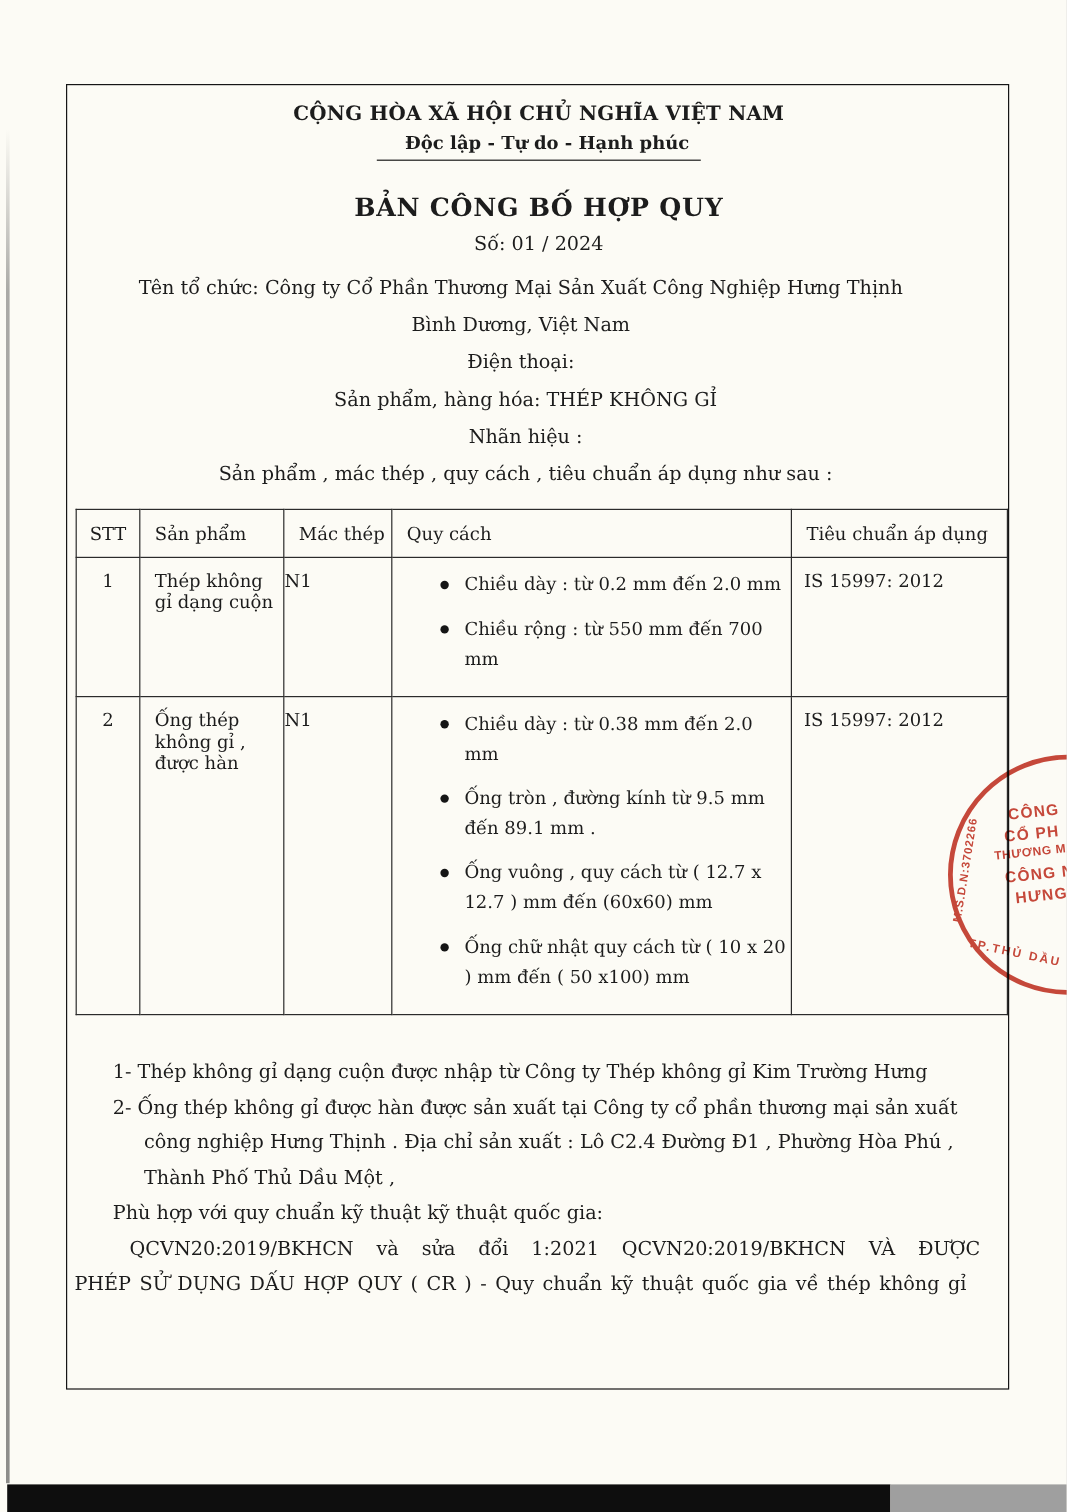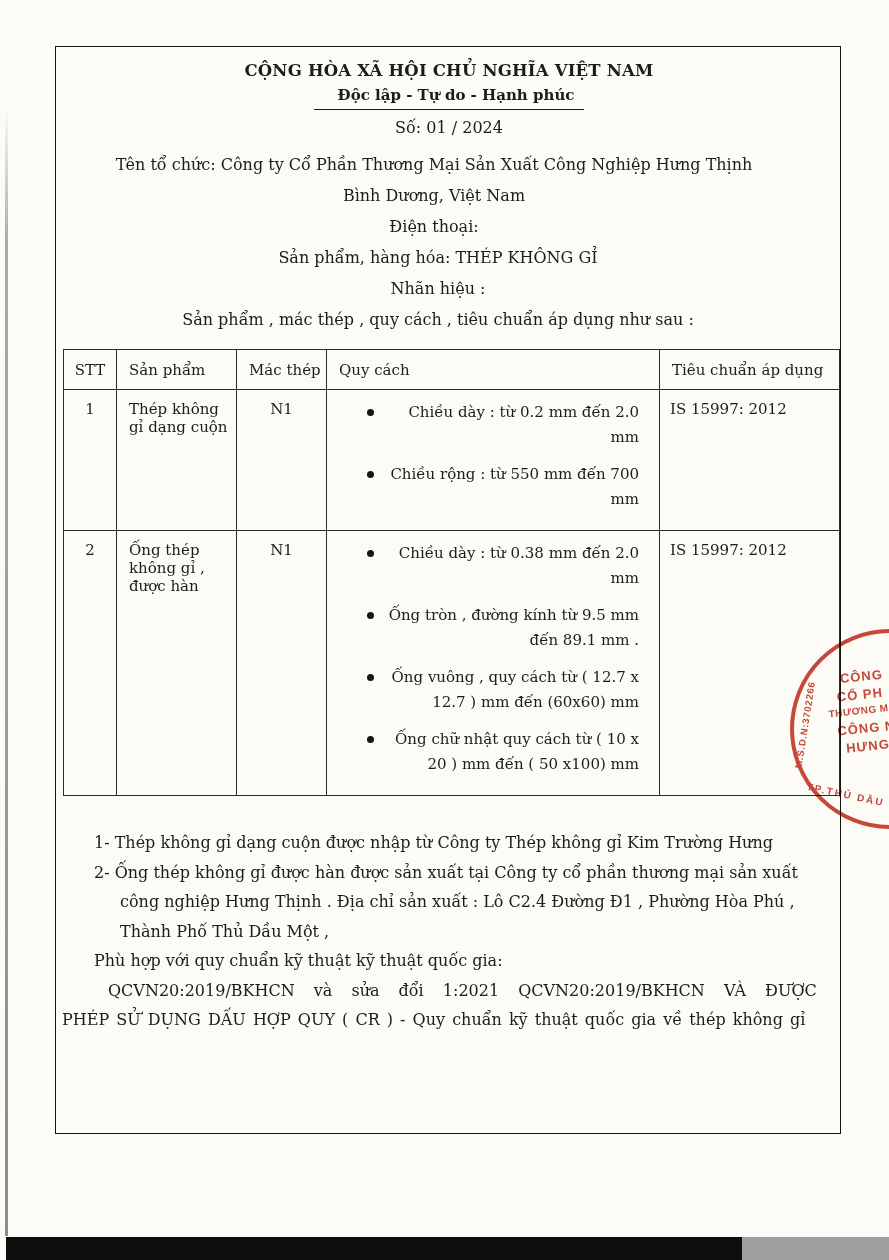--- a/index.html
+++ b/index.html
@@ -10,21 +10,21 @@
     font-family:"DejaVu Serif","Liberation Serif",serif;
     color:#1c1c1c;
   }
   
   .edge-left { position:absolute; left:5px; top:108px; height:1128px; width:3px;
     background:linear-gradient(180deg,rgba(70,70,70,0),rgba(70,70,70,.45) 12%,rgba(50,50,50,.55)); }
   .bottom-bar-black { position:absolute; left:6px; bottom:0; width:736px; height:23px; background:#0e0e0e; }
   .bottom-bar-gray  { position:absolute; right:0; bottom:0; width:147px; height:23px; background:#9f9f9f; }
 
   .frame {
-    position:absolute; left:55px; top:46px; width:786px; height:1088px;
+    position:absolute; left:55px; top:70px; width:786px; height:1088px;
     border:1.5px solid #151515; padding:12px 16px 0 18px;
   }
   .nation { text-align:center; font-weight:bold; font-size:16.5px; line-height:24px; letter-spacing:.2px; }
   .motto-row { text-align:center; margin-top:2px; }
   .motto { display:inline-block; font-weight:bold; font-size:15px; line-height:21px;
     border-bottom:1.7px solid #1b1b1b; padding:0 10px 3px 24px; }
   .doc-title { text-align:center; font-weight:bold; font-size:21px; letter-spacing:.6px; margin-top:26px; }
   .doc-number { text-align:center; font-size:16px; margin-top:8px; }
 
   .body-block { margin-top:12px;text-align:center; }
@@ -32,22 +32,22 @@
   .body-block p.ind { padding-left:8px; }
   .bold { font-weight:normal; }
 
   .spec-table { border-collapse:collapse; table-layout:fixed; width:776px; margin:14px 0 0 -11px; }
   .spec-table th, .spec-table td { border:1.5px solid #2b2b2b; font-size:15px; font-weight:normal;
     text-align:left; vertical-align:top; }
   .spec-table th { height:40px; vertical-align:middle; padding:0 4px 0 12px; }
   .spec-table th.c-stt { text-align:center; padding:0; }
   .spec-table td { padding:10px 6px 6px 12px; }
   .spec-table td.c-stt { text-align:center; padding-left:0; padding-right:0; }
-  .spec-table td.c-grade { text-align:center; padding-left:0; padding-right:0; }
-  .spec-table td.c-spec { padding-right:20px;text-align:right; }
+  .spec-table td.c-grade { text-align:left; padding-left:0; padding-right:0; }
+  .spec-table td.c-spec { padding-right:0; }
   .spec-table td.c-std { padding-left:10px; }
   tr.r1 { height:95px; }
   tr.r2 { height:240px; }
   .spec-list { list-style:none; padding-left:28px; }
   .spec-list li { display:flex; margin-bottom:12px; line-height:25px; }
   .dot { flex:none; width:7px; height:7px; background:#151515; border-radius:50%; margin:9px 13px 0 0; }
 
   .notes { margin-top:32px; }
   .notes p { font-size:16px; line-height:29.5px; margin:0; }
   .n1 { margin-left:20px !important; }
@@ -79,20 +79,21 @@
 
   <div class="edge-left"></div>
 
   <div class="frame">
 
     <div class="nation">CỘNG HÒA XÃ HỘI CHỦ NGHĨA VIỆT NAM</div>
     <div class="motto-row">
       <span class="motto">Độc lập - Tự do - Hạnh phúc</span>
     </div>
 
+    <div class="doc-title">BẢN CÔNG BỐ HỢP QUY</div>
     <div class="doc-number">Số: 01 / 2024</div>
 
     <div class="body-block">
       <p>Tên tổ chức: Công ty Cổ Phần Thương Mại Sản Xuất Công Nghiệp Hưng Thịnh</p>
       <p>Bình Dương, Việt Nam</p>
       <p>Điện thoại:</p>
       <p class="ind"><span>Sản phẩm, hàng hóa: </span><span class="bold">THÉP KHÔNG GỈ</span></p>
       <p class="ind">Nhãn hiệu :</p>
       <p class="ind">Sản phẩm , mác thép , quy cách , tiêu chuẩn áp dụng như sau :</p>
     </div>

